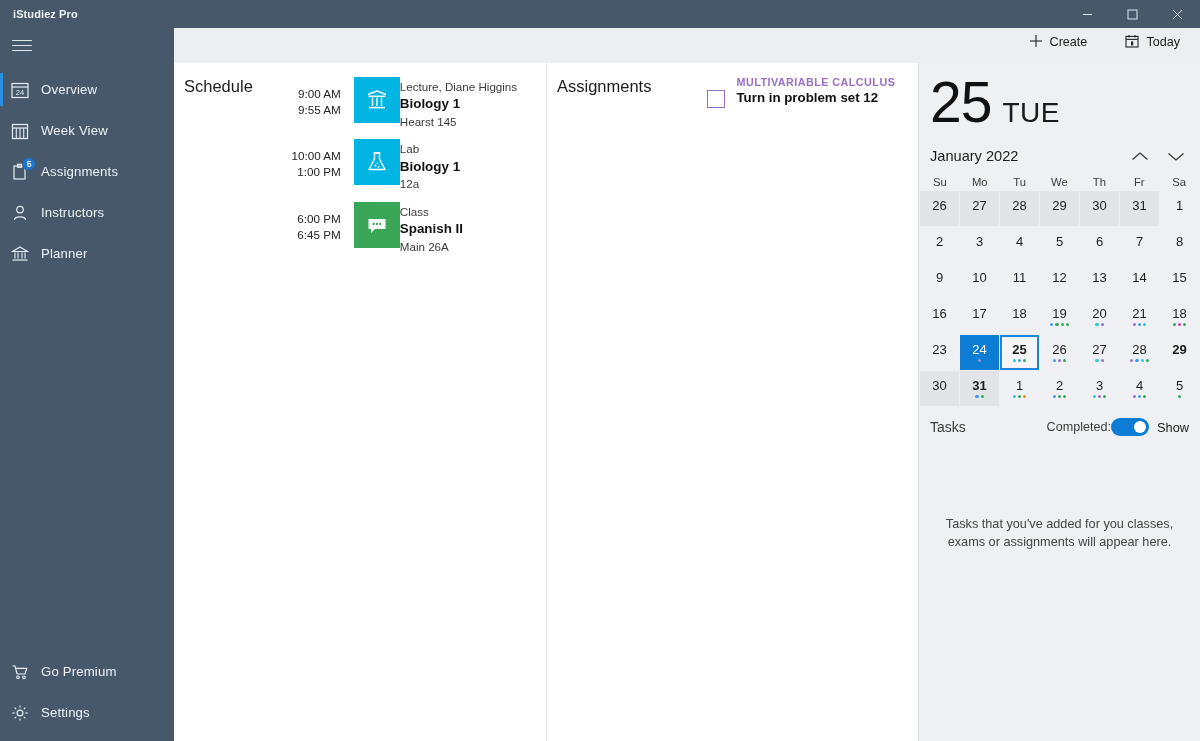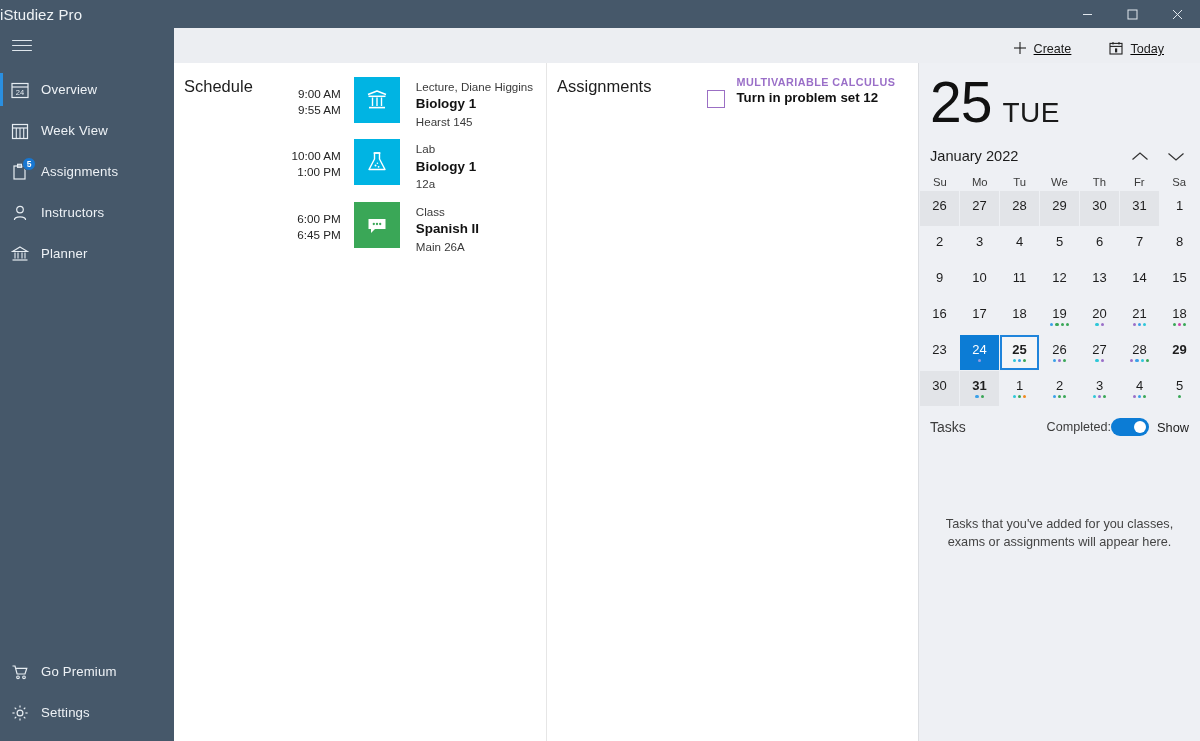--- a/index.html
+++ b/index.html
@@ -9,21 +9,21 @@
     background: #ffffff;
     overflow: hidden;
   }
   .app { position: relative; width: 1200px; height: 741px; display: flex; flex-direction: column; }
 
   
   .titlebar {
     height: 28px; background: #46586a; flex: 0 0 28px;
     display: flex; align-items: center; color: #e9edf1;
   }
-  .titlebar .title { font-size: 15px; letter-spacing: .1px; color: #eef2f5; }
+  .titlebar .title { font-size: 11px; padding-left: 13px; letter-spacing: .1px; color: #eef2f5; font-weight: bold; }
   .titlebar .spacer { flex: 1; }
   .winbtn {
     width: 45px; height: 28px; display: flex; align-items: center; justify-content: center;
     color: #e2e8ee;
   }
   .winbtn svg { display: block; }
 
   
   .body { flex: 1; display: flex; min-height: 0; }
 
@@ -54,21 +54,21 @@
     background: #1877d2; color: #fff; font-size: 8.5px; font-weight: bold;
     display: flex; align-items: center; justify-content: center; border: 1.5px solid #46586a;
   }
   .navfill { flex: 1; }
   .navbottom { padding-bottom: 8px; }
 
   
   .content { flex: 1; display: flex; flex-direction: column; min-width: 0; background: #eceef2; }
   .toolbar {
     height: 35px; flex: 0 0 35px; background: #eceef2;
-    display: flex; align-items: flex-end; justify-content: flex-end; padding-right: 28px; text-decoration: underline;
+    display: flex; align-items: flex-start; justify-content: flex-end; padding-right: 12px;
   }
   .tbbtn {
     display: flex; align-items: center; gap: 7px; height: 28px; padding: 0 8px;
     font-size: 12.6px; color: #1b1b1b;
   }
   .tbbtn + .tbbtn { margin-left: 22px; }
 
   .panes { flex: 1; display: flex; min-height: 0; }
 
   .pane { background: #ffffff; display: flex; min-width: 0; }
@@ -82,21 +82,21 @@
 
   
   .srow { display: flex; align-items: flex-start; padding: 5px 0 5px 10px; }
   .stime {
     width: 65px; flex: 0 0 65px; text-align: right; padding-right: 13px; padding-top: 9px;
     font-size: 11.7px; color: #242424; line-height: 16px;
   }
   .stile {
     width: 46px; height: 46px; flex: 0 0 46px; display: flex; align-items: center; justify-content: center;
   }
-  .sinfo { padding-left: 16px; padding-top: 2px; line-height: 1.32; }
+  .sinfo { padding-left: 0; padding-top: 2px; line-height: 1.32; }
   .sinfo .kind { font-size: 11.6px; color: #3a3a3a; }
   .sinfo .name { font-size: 13.4px; color: #121212; font-weight: bold; padding: 1px 0 1px 0; }
   .sinfo .loc { font-size: 11.6px; color: #3a3a3a; }
 
   
   .arow { display: flex; align-items: flex-start; padding: 4px 0 0 30px; }
   .acheck {
     width: 18px; height: 18px; flex: 0 0 18px; border: 1.6px solid #9b6fc4; background: #fff;
     margin-top: 14px;
   }

